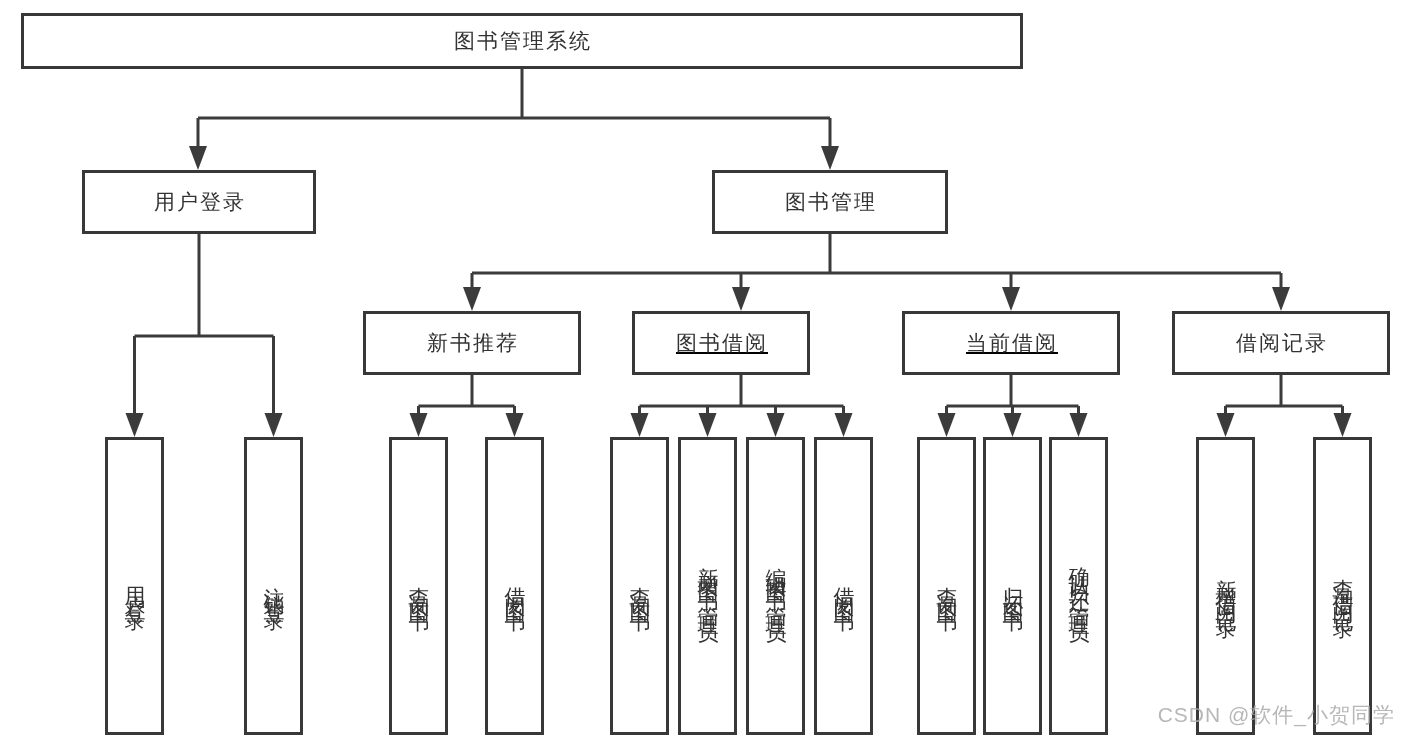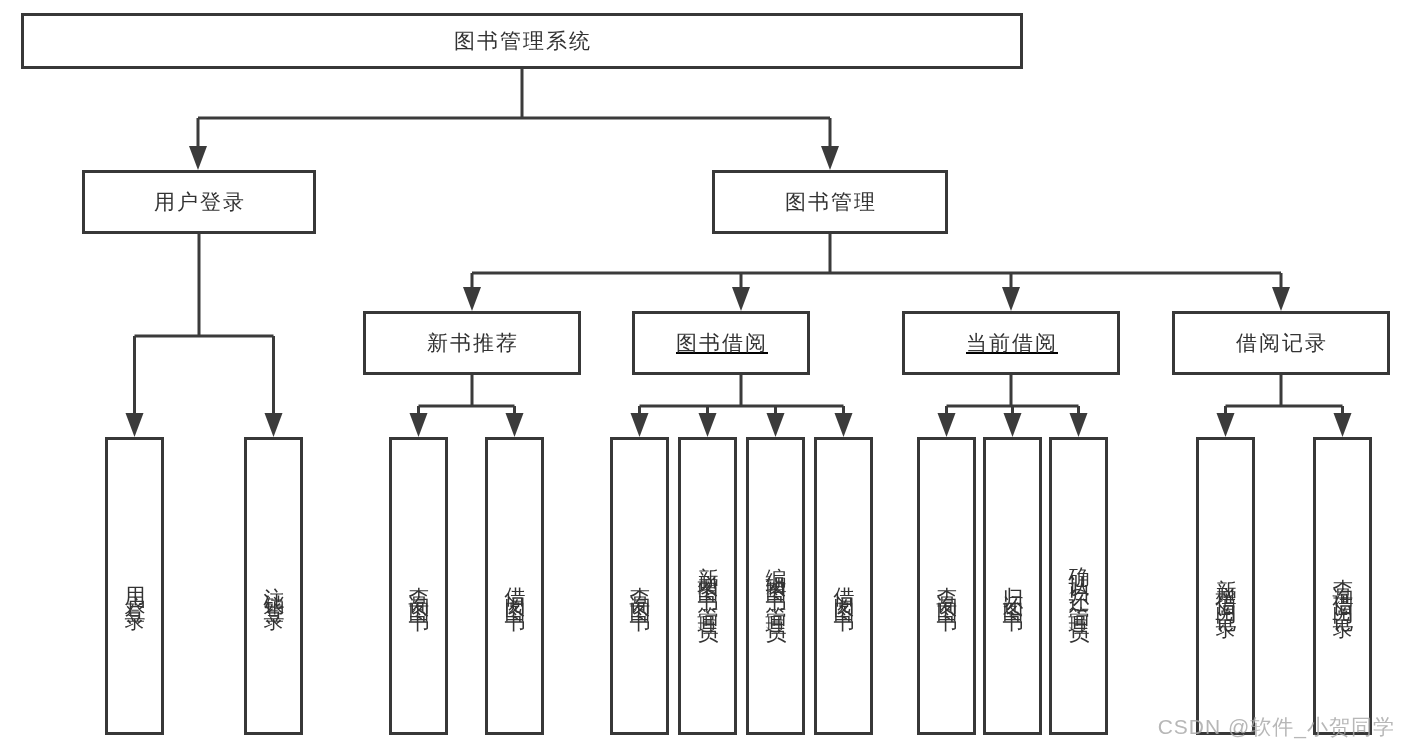--- a/index.html
+++ b/index.html
@@ -40,21 +40,21 @@
     text-orientation: mixed;
     letter-spacing: 8px;
     white-space: normal;
   }
   .root  { left: 21px;  top: 13px;  width: 1002px; height: 56px; }
   .lvl2, .lvl3 { height: 64px; }
   .leaf  { top: 437px; width: 59px; height: 298px; }
   .watermark {
     position: absolute;
     right: 10px;
-    bottom: 6px;
+    bottom: 18px;
     z-index: 5;
     font-family: "Liberation Sans", sans-serif;
     font-size: 21px;
     letter-spacing: 1px;
     color: rgba(170,170,170,0.85);
     white-space: nowrap;
   }
 </style>
 </head>
 <body>

